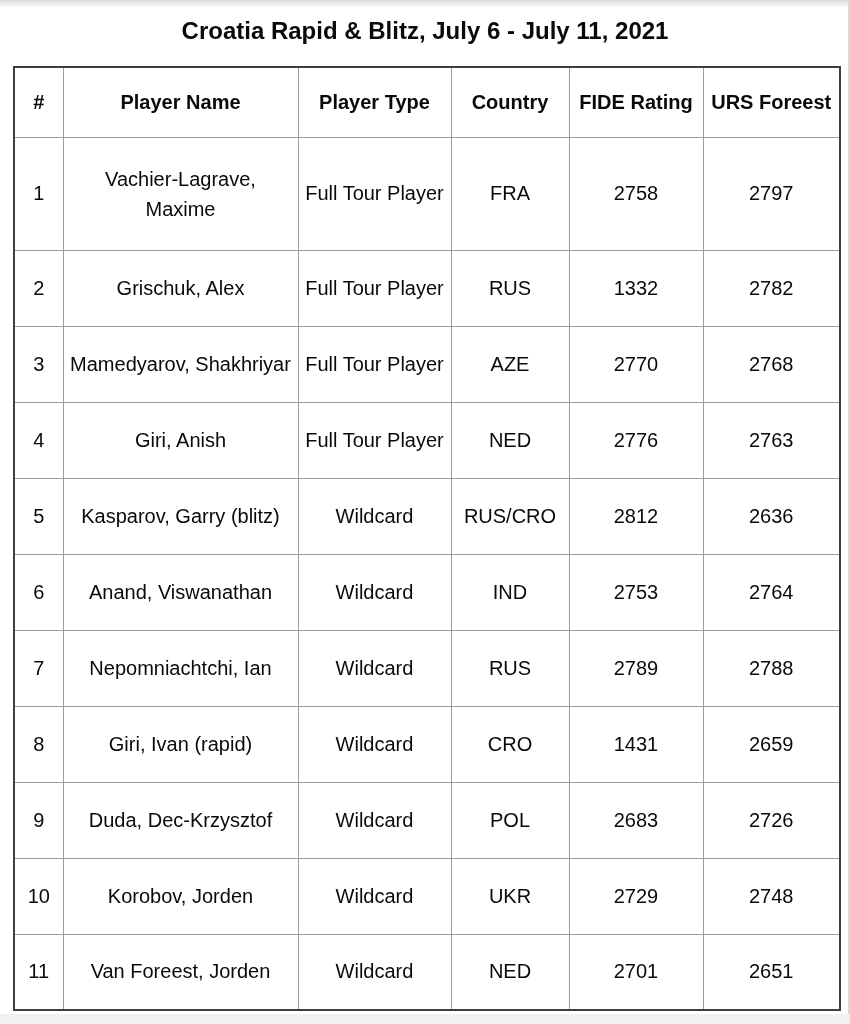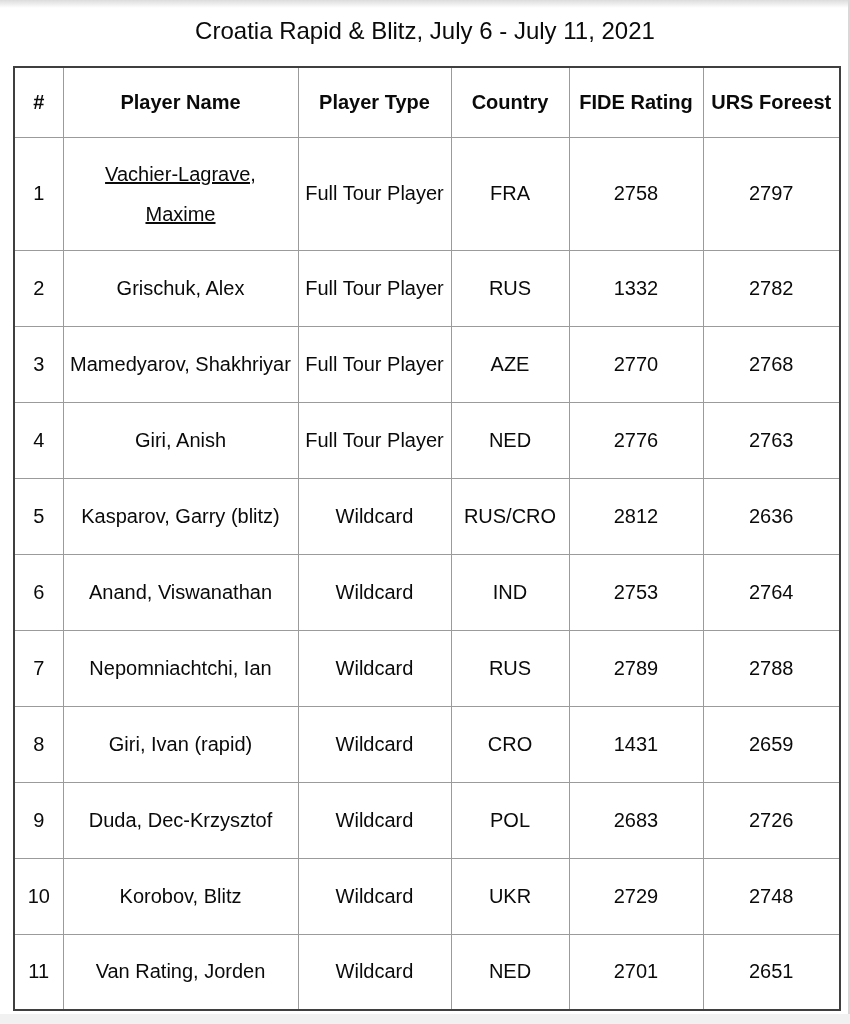--- a/index.html
+++ b/index.html
@@ -33,21 +33,21 @@
   .bottom-shade {
     position: absolute;
     left: 0; right: 0; bottom: 0;
     height: 10px;
     background: #f1f1f1;
   }
   .title {
     margin-top: 14px;
     text-align: center;
     font-size: 24px;
-    font-weight: normal;
+    font-weight: bold;
     line-height: 34px;
     letter-spacing: 0px;
     color: #0a0a0a;
   }
   table.roster {
     border-collapse: collapse;
     table-layout: fixed;
     margin: 18px 0 0 13px;
     width: 826px;
     border: 2px solid #3f3f3f;
@@ -79,22 +79,21 @@
     color: #0a0a0a;
   }
   tbody tr { height: 76px; }
   tbody tr:first-child { height: 113px; }
   td .cellval { white-space: nowrap; }
   
   tbody tr:first-child td:nth-child(2) .cellval {
     display: inline-block;
     max-width: 185px;
     white-space: normal;
-    line-height: 40px;
-    text-decoration: underline;
+    line-height: 30px;
   }
 </style>
 </head>
 <body>
 
 <div class="page">
   <div class="top-shade"></div>
   <div class="right-edge"></div>
 
   <div class="title">Croatia Rapid &amp; Blitz, July 6 - July 11, 2021</div>
@@ -195,30 +194,30 @@
     <td><span class="cellval">9</span></td>
     <td><span class="cellval">Duda, Dec-Krzysztof</span></td>
     <td><span class="cellval">Wildcard</span></td>
     <td><span class="cellval">POL</span></td>
     <td><span class="cellval">2683</span></td>
     <td><span class="cellval">2726</span></td>
   </tr>
 
   <tr>
     <td><span class="cellval">10</span></td>
-    <td><span class="cellval">Korobov, Blitz</span></td>
+    <td><span class="cellval">Korobov, Jorden</span></td>
     <td><span class="cellval">Wildcard</span></td>
     <td><span class="cellval">UKR</span></td>
     <td><span class="cellval">2729</span></td>
     <td><span class="cellval">2748</span></td>
   </tr>
 
   <tr>
     <td><span class="cellval">11</span></td>
-    <td><span class="cellval">Van Rating, Jorden</span></td>
+    <td><span class="cellval">Van Foreest, Jorden</span></td>
     <td><span class="cellval">Wildcard</span></td>
     <td><span class="cellval">NED</span></td>
     <td><span class="cellval">2701</span></td>
     <td><span class="cellval">2651</span></td>
   </tr>
 </tbody>
   </table>
 
   <div class="bottom-shade"></div>
 </div>

